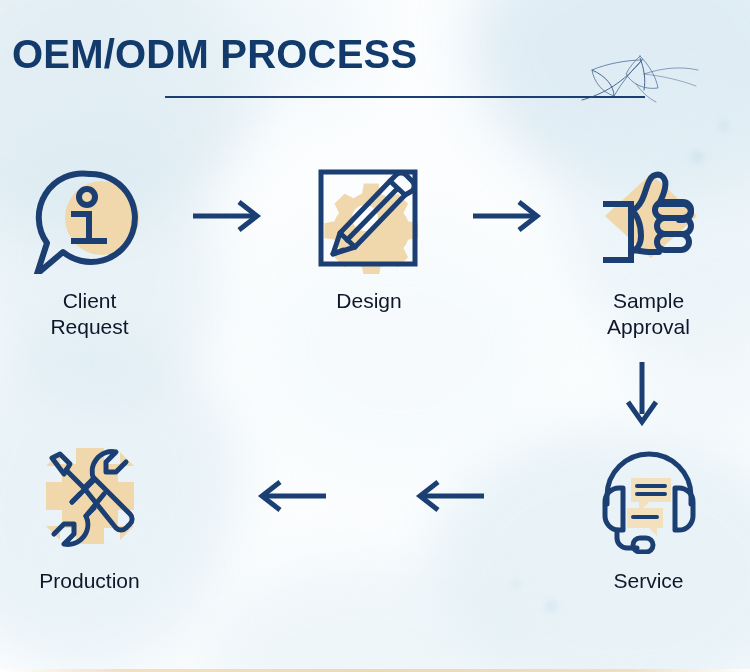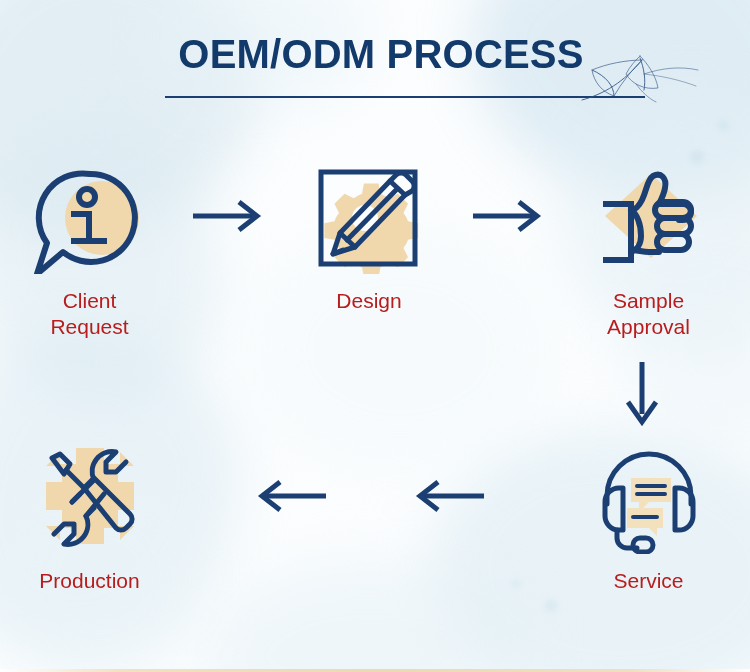--- a/index.html
+++ b/index.html
@@ -51,21 +51,20 @@
   .bottom-strip {
     position:absolute; left:0; right:0; bottom:0; height:3px;
     background: linear-gradient(90deg, #ffffff 0%, #f3dfbe 16%, #edd7ae 50%, #f1ddbb 84%, #ffffff 100%);
     opacity:.95;
   }
 
   
   .header {
     position: absolute;
     left: 0; right: 0; top: 34px;
-    text-align: center;
   }
   .title {
     font-size: 40px;
     font-weight: 700;
     letter-spacing: .2px;
     color: #123a6b;
     line-height: 1;
     font-family: "Liberation Sans", sans-serif;
     margin: 0;
     padding: 0 0 0 12px;
@@ -107,21 +106,21 @@
     width: 125px;
     height: 112px;
     display: flex;
     align-items: center;
     justify-content: center;
   }
   .step-label {
     margin-top: 16px;
     font-size: 21px;
     line-height: 1.22;
-    color: #b91c1c;
+    color: #0f172a;
     text-align: center;
     font-family: "Liberation Sans", sans-serif;
     white-space: pre-line;
   }
   .connector {
     width: 90px;
     height: 112px;
     display: flex;
     align-items: center;
     justify-content: center;

